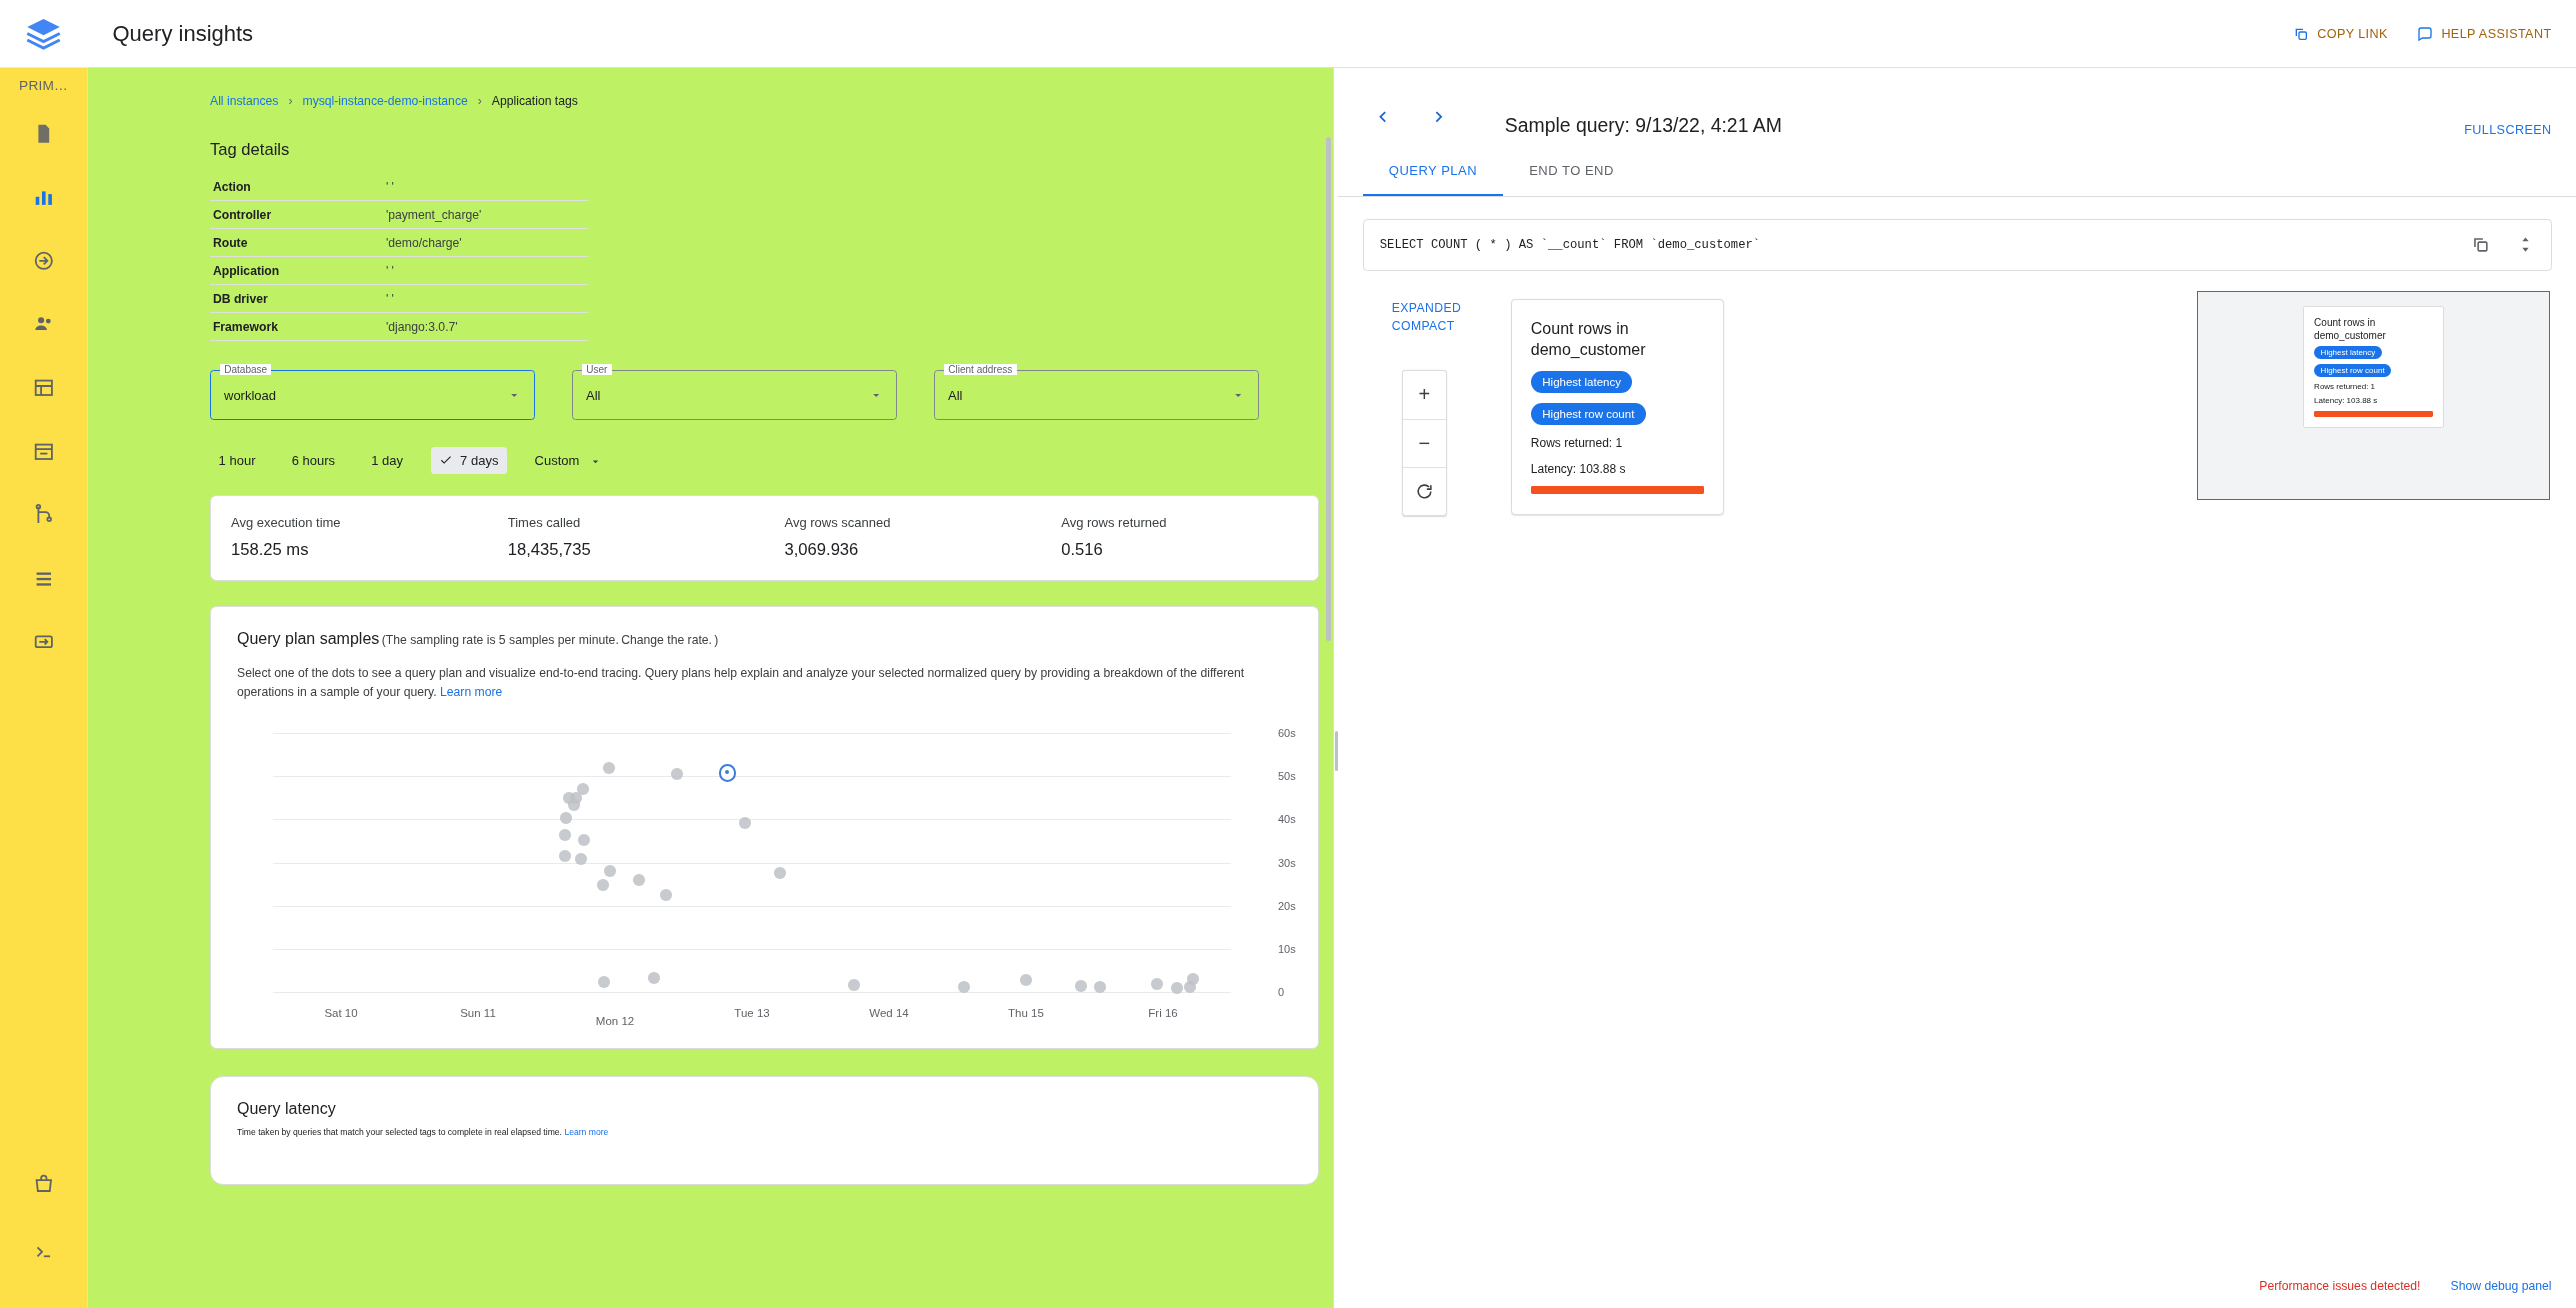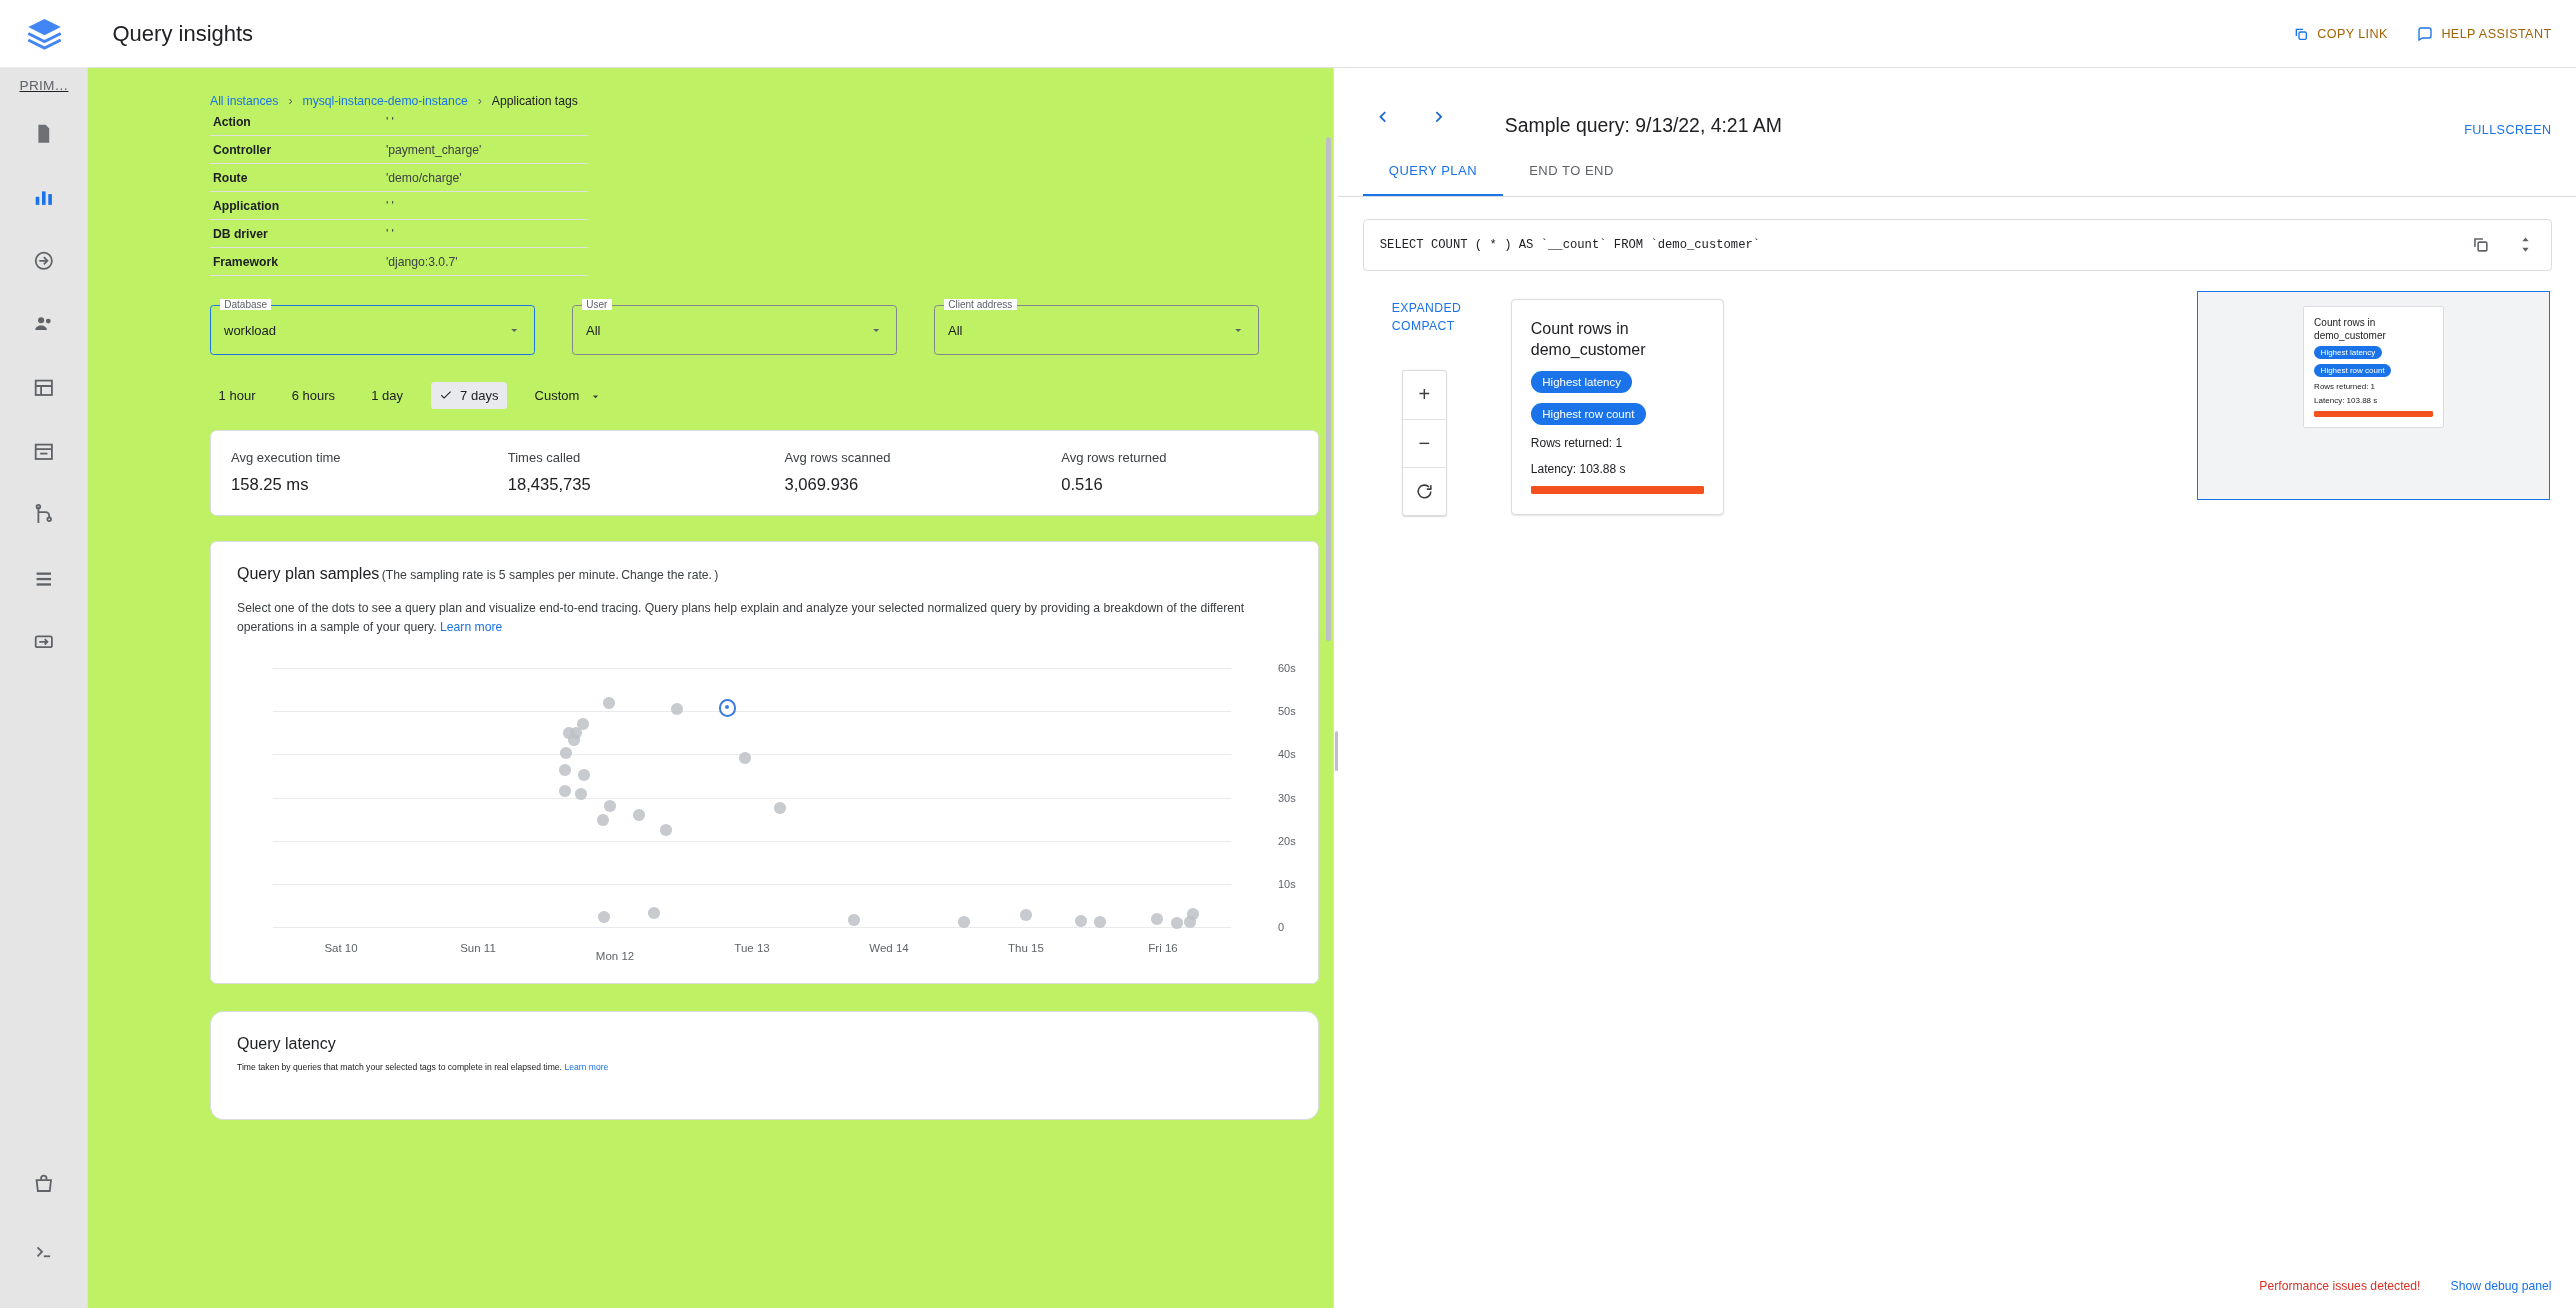--- a/index.html
+++ b/index.html
@@ -10,22 +10,22 @@
     background: #ffffff;
     color: #202124;
     font-size: 8.6px;
     overflow: hidden;
   }
   .app { display: flex; width: 2576px; height: 1308px; }
 
   
   .rail {
     width: 88px; min-width:88px; height: 1308px;
-    background: #e5e5e5; border-right: 0.7px solid #e0e0e0;
-    display: flex; flex-direction: column; align-items: flex-start; text-decoration: underline;
+    background: #fde047; border-right: 0.7px solid #e0e0e0;
+    display: flex; flex-direction: column; align-items: center;
   }
   .rail-logo {
     width:88px; height:68px; display:flex; align-items:center; justify-content:center;
     background:#fff; border-bottom:0.7px solid #e8eaed;
   }
   .rail-proj {
     width:88px; text-align:center; font-size:13.7px; color:#5f6368; padding:10px 0 7.2px;
     letter-spacing:0.2px;
   }
   .rail-items { display:flex; flex-direction:column; align-items:center; gap:8.6px; margin-top:5.8px; width:100%; }
@@ -343,20 +343,21 @@
 
           <div class="breadcrumb">
             <span class="bc-link">All instances</span>
             <span class="bc-sep">›</span>
             <span class="bc-link">mysql-instance-demo-instance</span>
             <span class="bc-sep">›</span>
             <span class="bc-current">Application tags</span>
           </div>
 
           <div class="content">
+            <h2 class="section-title">Tag details</h2>
 
             <table class="tag-table">
               <tbody>
                   <tr>
                 <td class="k">Action</td>
                 <td class="v">' '</td>
               </tr>
               <tr>
                 <td class="k">Controller</td>
                 <td class="v">'payment_charge'</td>

